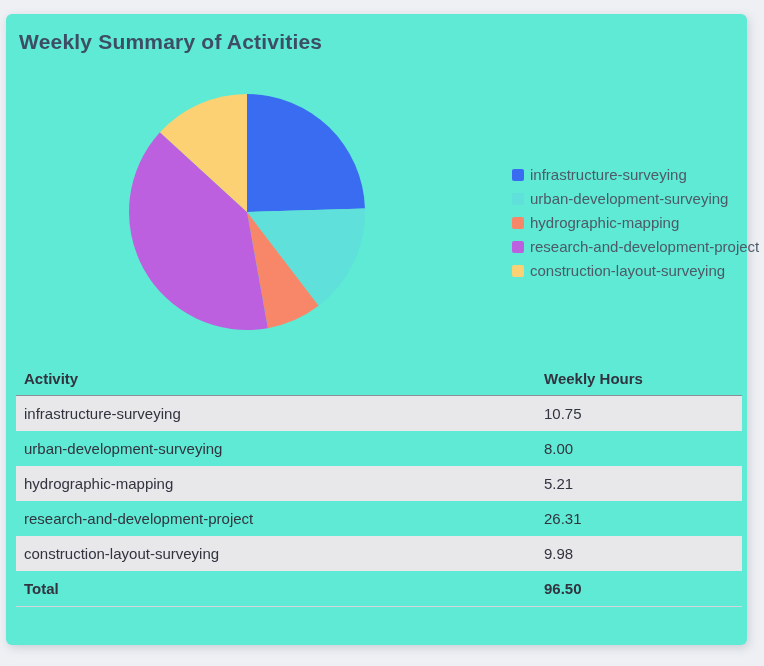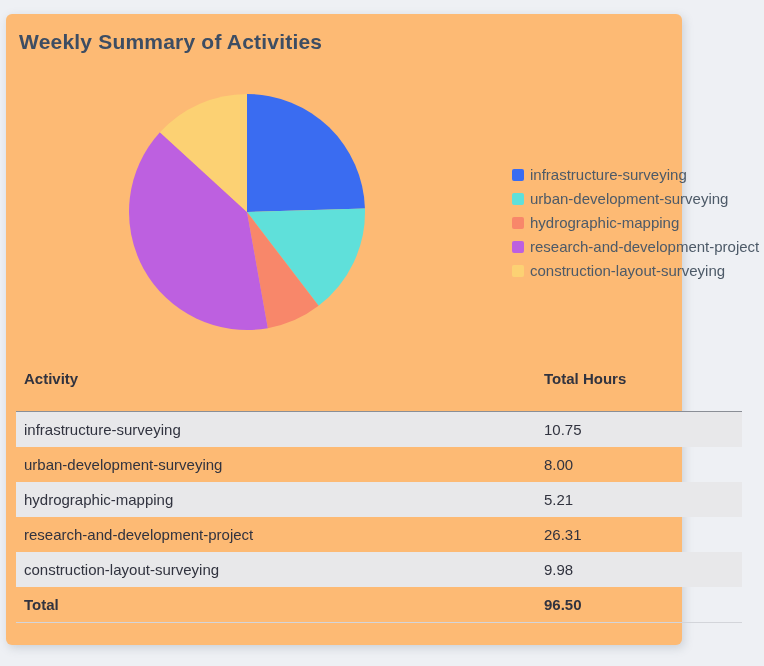--- a/index.html
+++ b/index.html
@@ -6,22 +6,22 @@
   html, body {
     margin: 0; padding: 0;
     width: 764px; height: 666px;
     background: #eef0f4;
     font-family: "Liberation Sans", sans-serif;
     overflow: hidden;
   }
   .page { position: relative; width: 764px; height: 666px; }
   .card {
     position: absolute; left: 6px; top: 14px;
-    width: 676px; height: 631px;
-    background: #fdba74;
+    width: 741px; height: 631px;
+    background: #5eead4;
     border-radius: 6px;
     box-shadow: 2px 3px 10px rgba(125,135,150,0.30);
   }
   .title {
     position: absolute; left: 13px; top: 16px;
     font-size: 21px; font-weight: 600;
     color: #3d4d63; letter-spacing: 0.2px;
   }
   .pie-svg { position: absolute; left: 121px; top: 78px; }
   .pie-svg path { stroke: none; }
@@ -37,21 +37,21 @@
   .swatch { width: 12px; height: 12px; border-radius: 2px; flex: none; }
   .summary-table {
     position: absolute; left: 10px; top: 349px;
     width: 726px; border-collapse: collapse;
     font-size: 15px; color: #31333f;
     table-layout: fixed;
   }
   .summary-table col.col-activity { width: 520px; }
   .summary-table th {
     text-align: left; font-weight: 700;
-    padding: 7px 8px 24px 8px;
+    padding: 7px 8px 8px 8px;
     border-bottom: 1.5px solid #8a8e96;
   }
   .summary-table td { padding: 9px 8px; }
   .summary-table tbody tr:nth-child(odd) { background: #e8e8ea; }
   .summary-table tfoot td {
     font-weight: 700;
     border-bottom: 1px solid #d3d5da;
   }
 </style>
 </head>
@@ -94,21 +94,21 @@
       </div>
 
     <table class="summary-table">
       <colgroup>
         <col class="col-activity">
         <col class="col-hours">
       </colgroup>
       <thead>
         <tr>
           <th>Activity</th>
-          <th>Total Hours</th>
+          <th>Weekly Hours</th>
         </tr>
       </thead>
       <tbody>
           <tr>
             <td>infrastructure-surveying</td>
             <td>10.75</td>
           </tr>
           <tr>
             <td>urban-development-surveying</td>
             <td>8.00</td>

